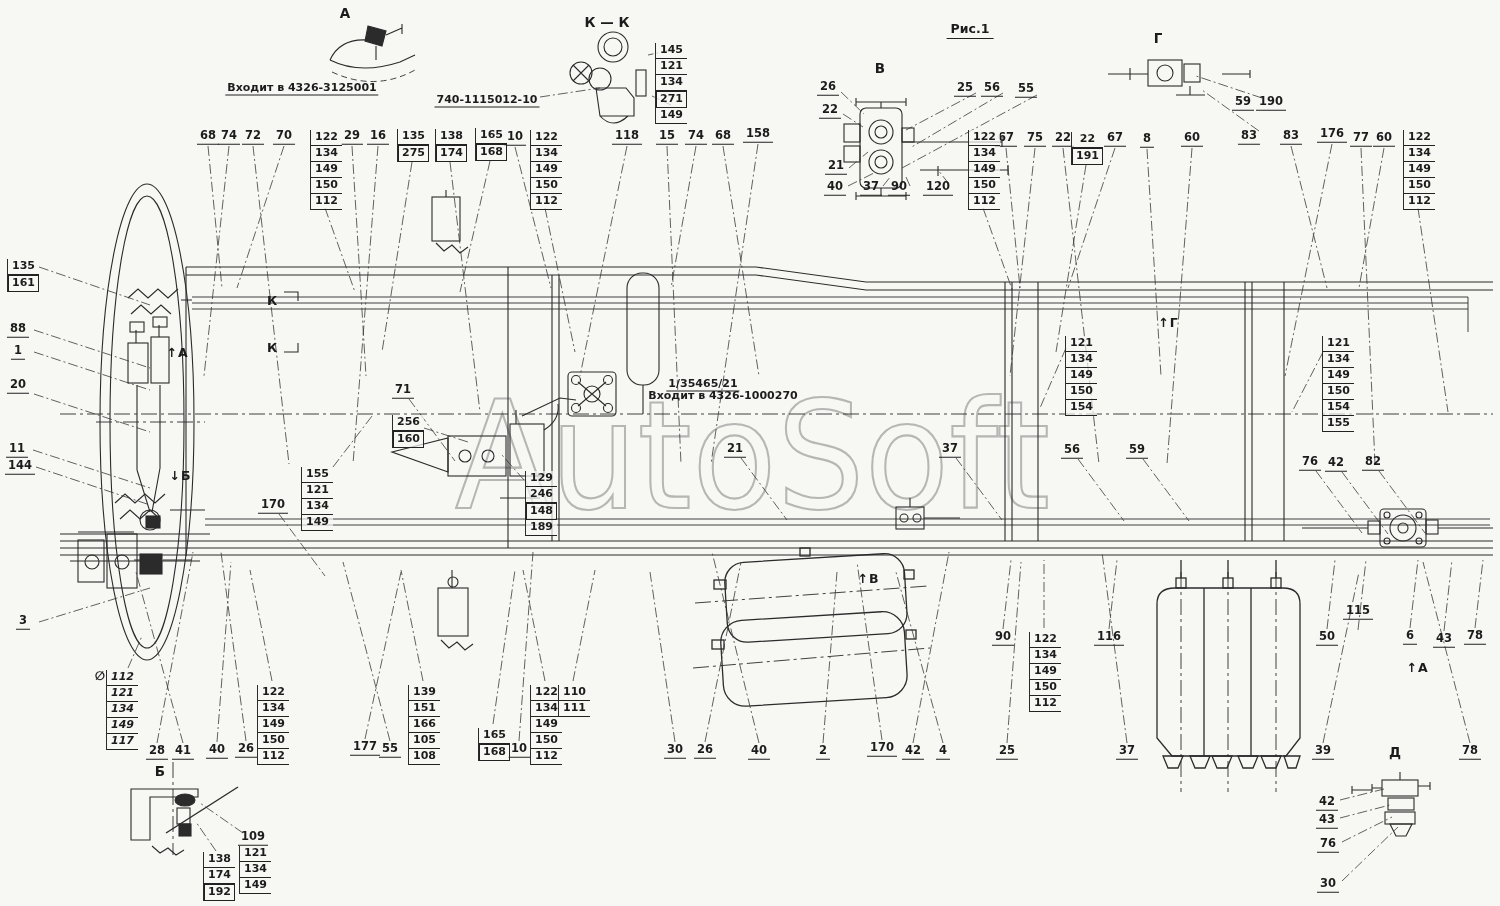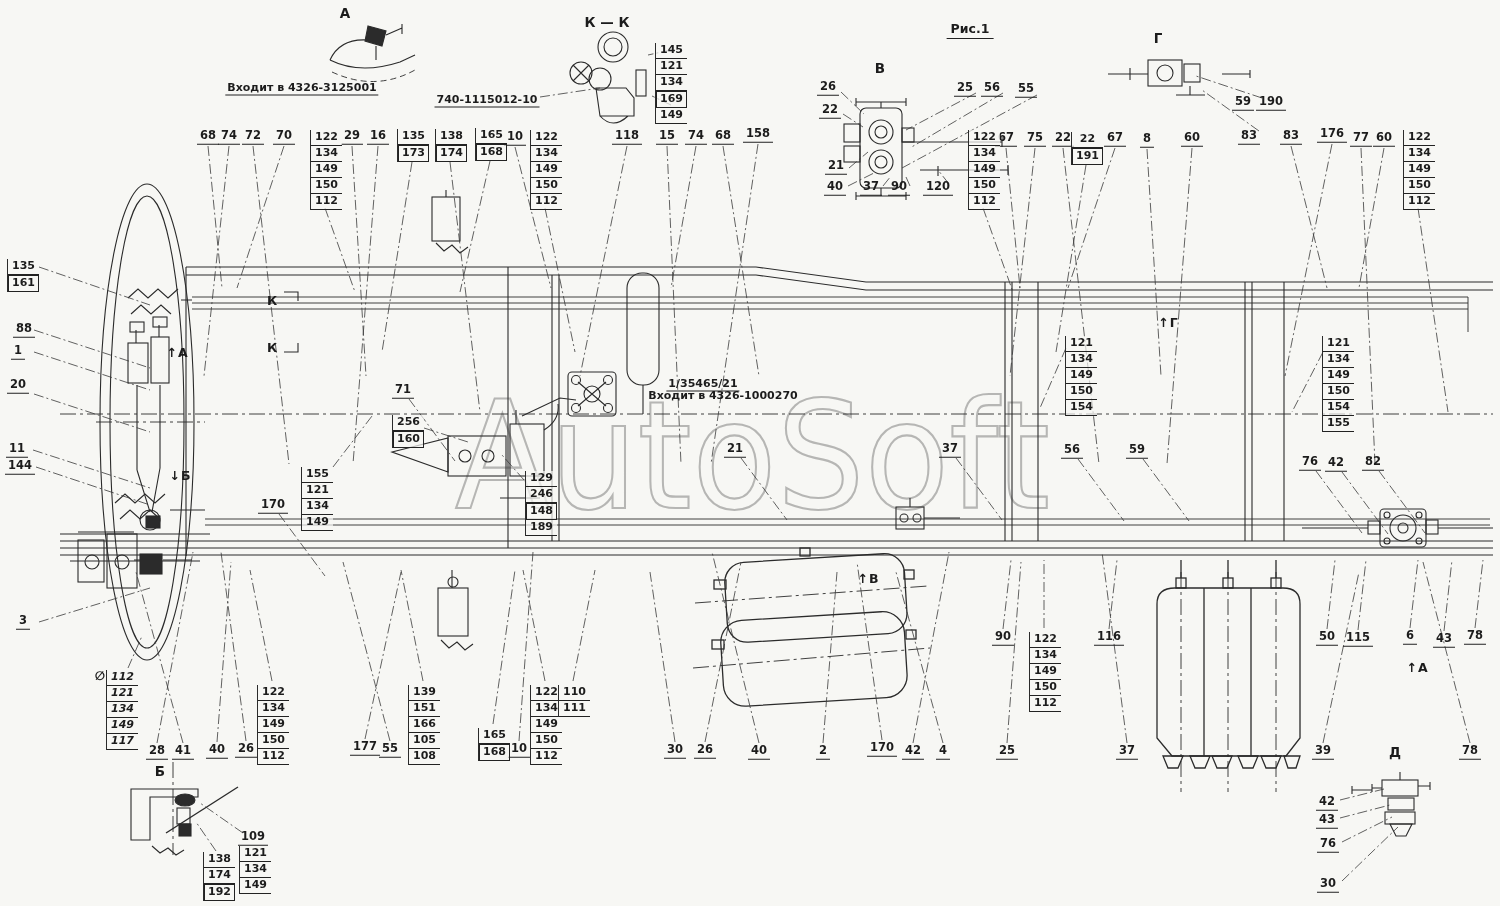--- a/index.html
+++ b/index.html
@@ -337,21 +337,21 @@
       <div class="callout" style="left: 835px; top: 188px;">40</div>
       <div class="callout" style="left: 871px; top: 188px;">37</div>
       <div class="callout" style="left: 899px; top: 188px;">90</div>
       <div class="callout" style="left: 938px; top: 188px;">120</div>
       <div class="callout" style="left: 965px; top: 89px;">25</div>
       <div class="callout" style="left: 992px; top: 89px;">56</div>
       <div class="callout" style="left: 1026px; top: 90px;">55</div>
       <div class="callout" style="left: 1243px; top: 103px;">59</div>
       <div class="callout" style="left: 1271px; top: 103px;">190</div>
       <div class="callout" style="left: 1249px; top: 137px;">83</div>
-      <div class="callout" style="left: 24px; top: 330px; text-align: right;">88</div>
+      <div class="callout" style="left: 18px; top: 330px; text-align: right;">88</div>
       <div class="callout" style="left: 18px; top: 352px;">1</div>
       <div class="callout" style="left: 18px; top: 386px;">20</div>
       <div class="callout" style="left: 17px; top: 450px;">11</div>
       <div class="callout" style="left: 20px; top: 467px;">144</div>
       <div class="callout" style="left: 23px; top: 622px;">3</div>
       <div class="callout" style="left: 403px; top: 391px;">71</div>
       <div class="callout" style="left: 273px; top: 506px;">170</div>
       <div class="callout" style="left: 735px; top: 450px;">21</div>
       <div class="callout" style="left: 950px; top: 450px;">37</div>
       <div class="callout" style="left: 1072px; top: 451px;">56</div>
@@ -373,60 +373,60 @@
       <div class="callout" style="left: 882px; top: 749px;">170</div>
       <div class="callout" style="left: 913px; top: 752px;">42</div>
       <div class="callout" style="left: 943px; top: 752px;">4</div>
       <div class="callout" style="left: 1007px; top: 752px;">25</div>
       <div class="callout" style="left: 1127px; top: 752px;">37</div>
       <div class="callout" style="left: 1323px; top: 752px;">39</div>
       <div class="callout" style="left: 1470px; top: 752px;">78</div>
       <div class="callout" style="left: 1003px; top: 638px;">90</div>
       <div class="callout" style="left: 1109px; top: 638px;">116</div>
       <div class="callout" style="left: 1327px; top: 638px;">50</div>
-      <div class="callout" style="left: 1358px; top: 639px;">115</div>
+      <div class="callout" style="left: 1358px; top: 612px;">115</div>
       <div class="callout" style="left: 1410px; top: 637px;">6</div>
       <div class="callout" style="left: 1444px; top: 640px;">43</div>
       <div class="callout" style="left: 1475px; top: 637px;">78</div>
       <div class="callout" style="left: 253px; top: 838px;">109</div>
       <div class="callout" style="left: 1327px; top: 803px;">42</div>
       <div class="callout" style="left: 1327px; top: 821px;">43</div>
       <div class="callout" style="left: 1328px; top: 845px;">76</div>
       <div class="callout" style="left: 1328px; top: 885px;">30</div>
       <div class="stack" style="left: 310px; top: 130px;">
         <div class="stack-item">122</div>
         <div class="stack-item">134</div>
         <div class="stack-item">149</div>
         <div class="stack-item">150</div>
         <div class="stack-item">112</div>
       </div>
       <div class="stack" style="left: 397px; top: 129px;">
         <div class="stack-item">135</div>
-        <div class="stack-item boxed">173</div>
+        <div class="stack-item boxed">275</div>
       </div>
       <div class="stack" style="left: 435px; top: 129px;">
         <div class="stack-item">138</div>
         <div class="stack-item boxed">174</div>
       </div>
       <div class="stack" style="left: 475px; top: 128px;">
         <div class="stack-item">165</div>
         <div class="stack-item boxed">168</div>
       </div>
       <div class="stack" style="left: 530px; top: 130px;">
         <div class="stack-item">122</div>
         <div class="stack-item">134</div>
         <div class="stack-item">149</div>
         <div class="stack-item">150</div>
         <div class="stack-item">112</div>
       </div>
       <div class="stack" style="left: 655px; top: 43px;">
         <div class="stack-item">145</div>
         <div class="stack-item">121</div>
         <div class="stack-item">134</div>
-        <div class="stack-item boxed">169</div>
+        <div class="stack-item boxed">271</div>
         <div class="stack-item">149</div>
       </div>
       <div class="stack" style="left: 968px; top: 130px;">
         <div class="stack-item">122</div>
         <div class="stack-item">134</div>
         <div class="stack-item">149</div>
         <div class="stack-item">150</div>
         <div class="stack-item">112</div>
       </div>
       <div class="stack" style="left: 1071px; top: 132px;">

